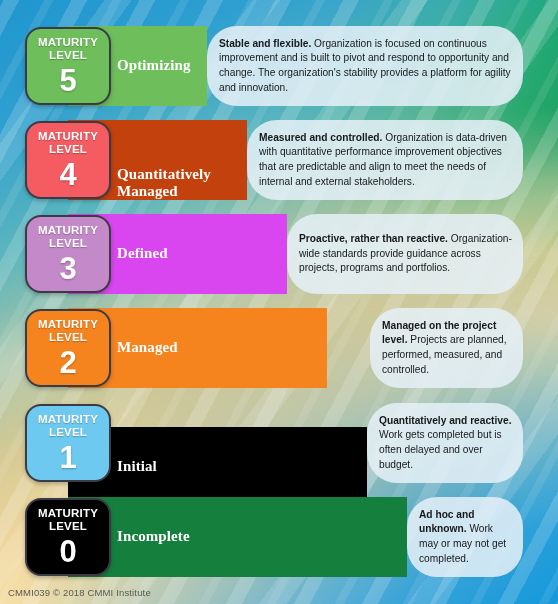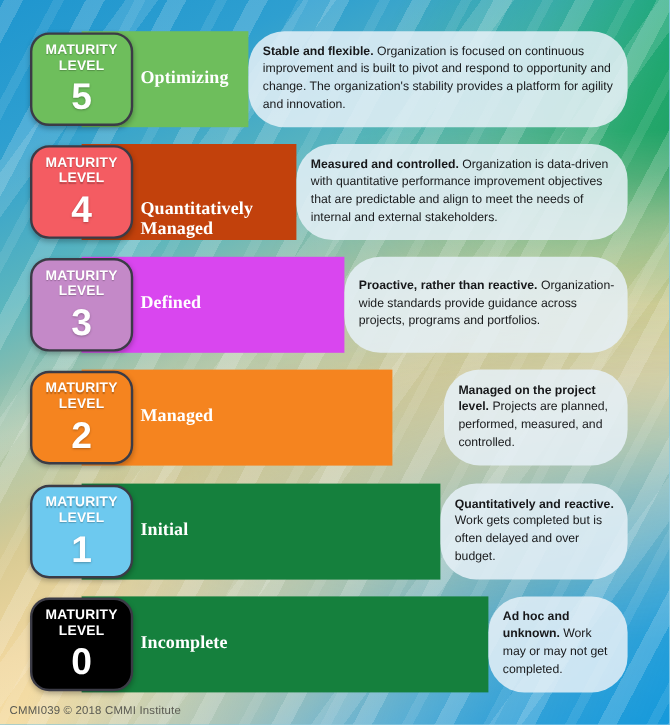--- a/index.html
+++ b/index.html
@@ -270,21 +270,21 @@
         <div class="desc" style="left: 327px; margin-left: 43px;">
           <div class="desc-text"><b>Managed on the project level.</b><span> Projects are planned, performed, measured, and controlled.</span></div>
         </div>
         <div class="badge" style="background: rgb(245, 132, 31);">
           <div class="badge-title">MATURITY</div>
           <div class="badge-title">LEVEL</div>
           <div class="badge-num">2</div>
         </div>
       </div>
       <div class="row" style="top: 403px;">
-        <div class="bar" style="width: 299px; background: #15803d;">
+        <div class="bar" style="width: 299px; background: #000000; margin-top: 24px;">
           <div class="bar-label">Initial</div>
         </div>
         <div class="desc" style="left: 367px;">
           <div class="desc-text"><b>Quantitatively and reactive.</b><span>  Work gets completed but is often delayed and over budget.</span></div>
         </div>
         <div class="badge" style="background: rgb(109, 201, 239);">
           <div class="badge-title">MATURITY</div>
           <div class="badge-title">LEVEL</div>
           <div class="badge-num">1</div>
         </div>

